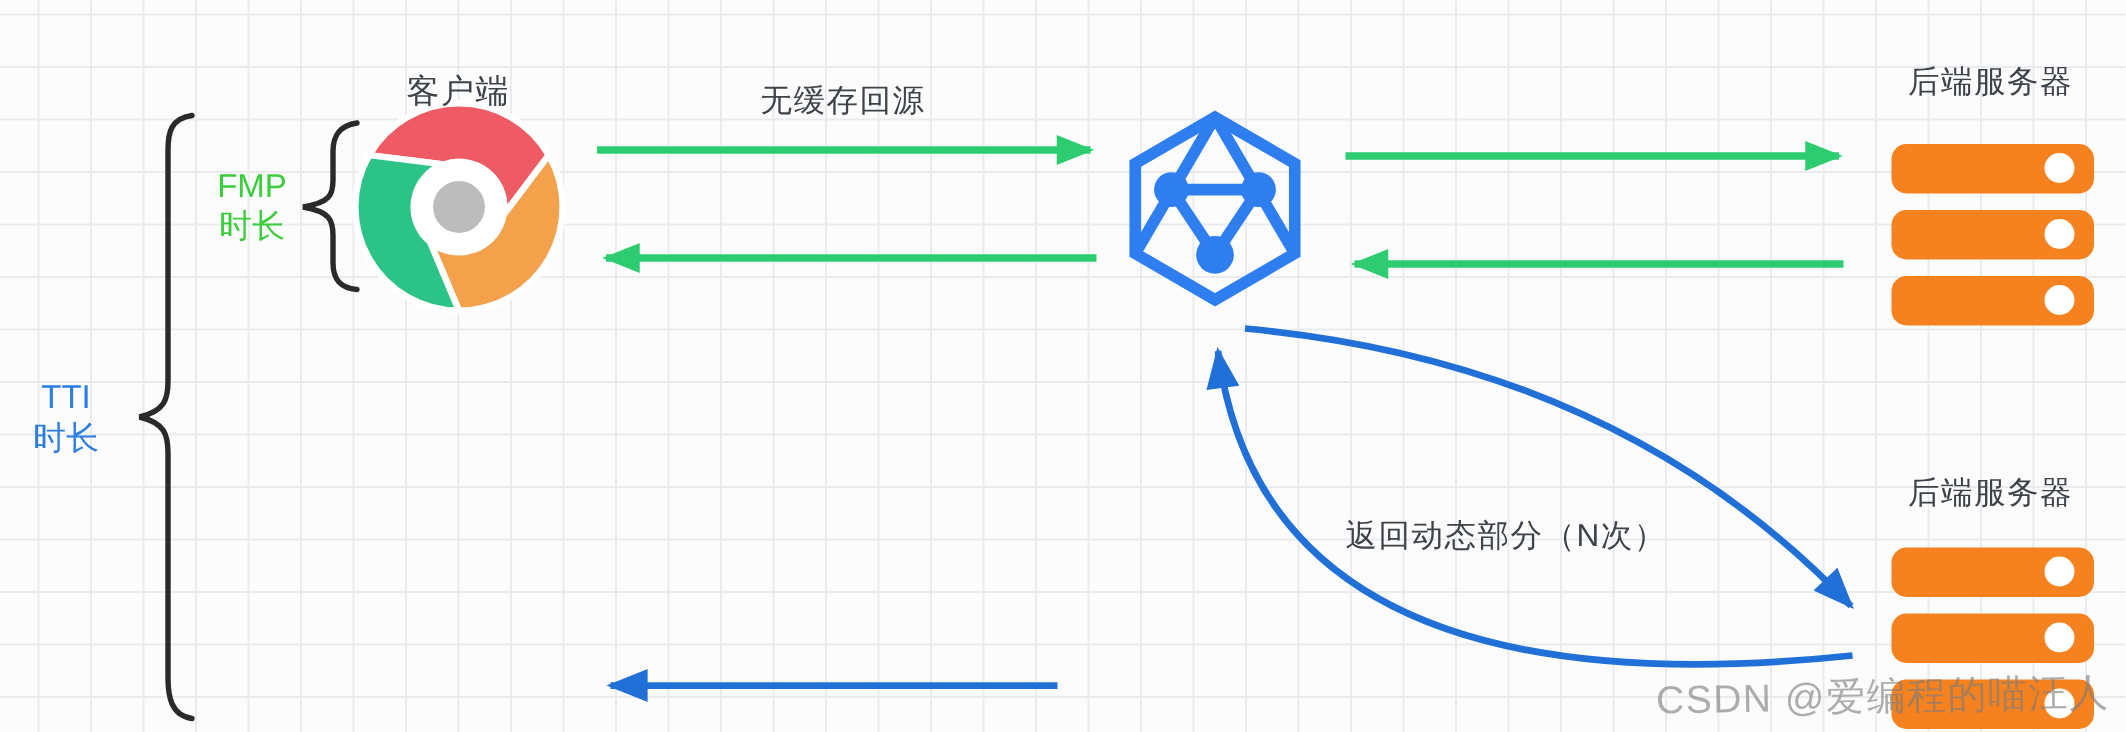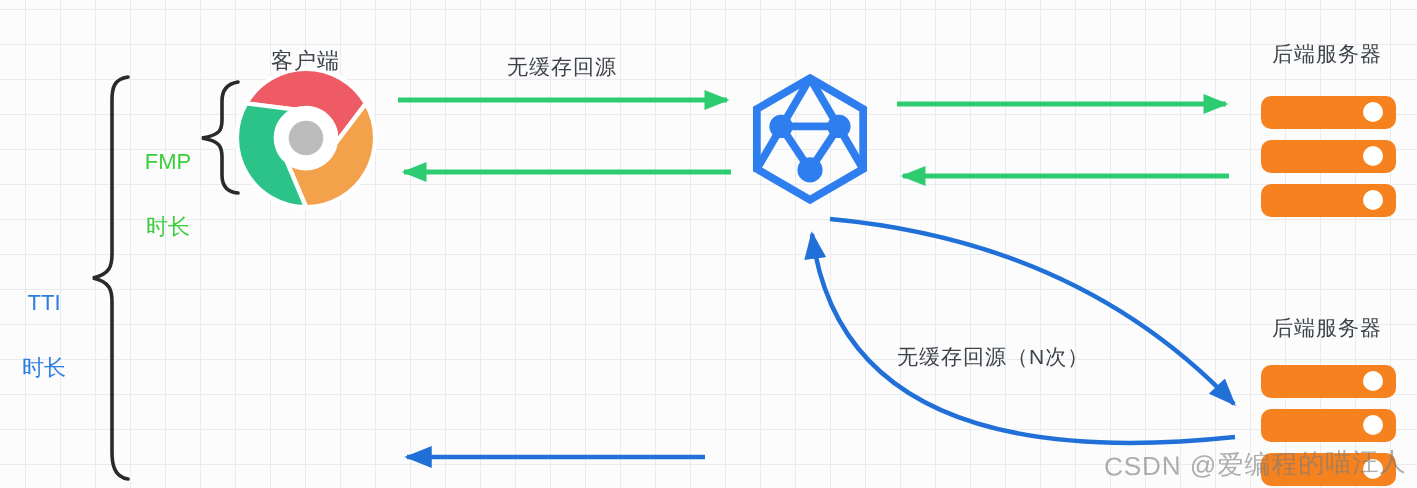--- a/index.html
+++ b/index.html
@@ -31,21 +31,21 @@
   }
   .node-title { font-size: 22px; margin-top: 27px; }
   .timing-label {
     position: absolute;
     width: 60px;
     text-align: center;
     font-size: 22px;
     line-height: 27px;
     white-space: nowrap;
   }
-  .timing-label .tline { display: block; margin-top: 38px; }
+  .timing-label .tline { display: block; }
   #fmp-label { left: 138px; top: 110px; color: #3bcd3b; }
   #tti-label { left: 14px;  top: 251px; color: #2b7de1; }
 
   .icon-abs { position: absolute; }
 
   .server-stack { position: absolute; width: 135px; }
   .server-bar {
     position: relative;
     width: 135px; height: 33px;
     margin-bottom: 11px;
@@ -146,21 +146,21 @@
     <div class="server-bar">
         <span class="server-dot"></span>
       </div>
   </div>
 
   <div class="label node-title" style="left:271px; top:19px;">客户端</div>
   <div class="label" style="left:1272px; top:40px;">后端服务器</div>
   <div class="label" style="left:1272px; top:314px;">后端服务器</div>
 
   <div class="label" style="left:507px; top:53px;">无缓存回源</div>
-  <div class="label" style="left:897px; top:343px;">无缓存回源（N次）</div>
+  <div class="label" style="left:897px; top:343px;">返回动态部分（N次）</div>
 
   <div class="timing-label" id="fmp-label">
     <span class="tline">FMP</span>
     <span class="tline">时长</span>
   </div>
   <div class="timing-label" id="tti-label">
     <span class="tline">TTI</span>
     <span class="tline">时长</span>
   </div>
 

